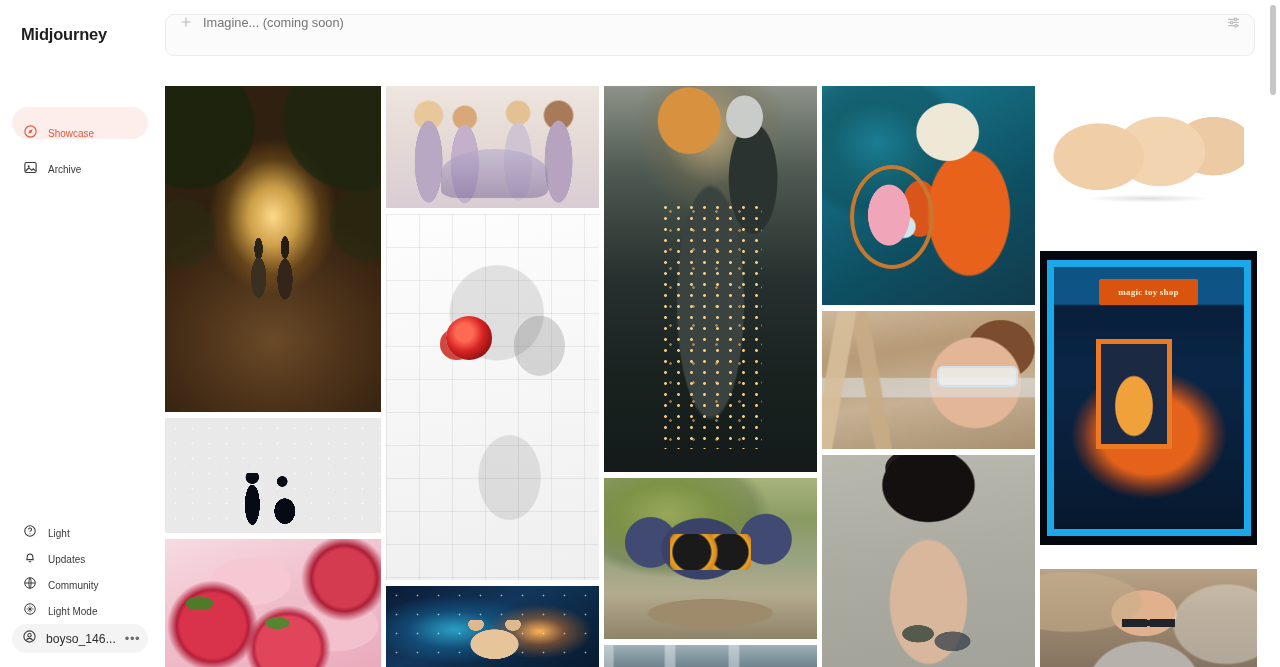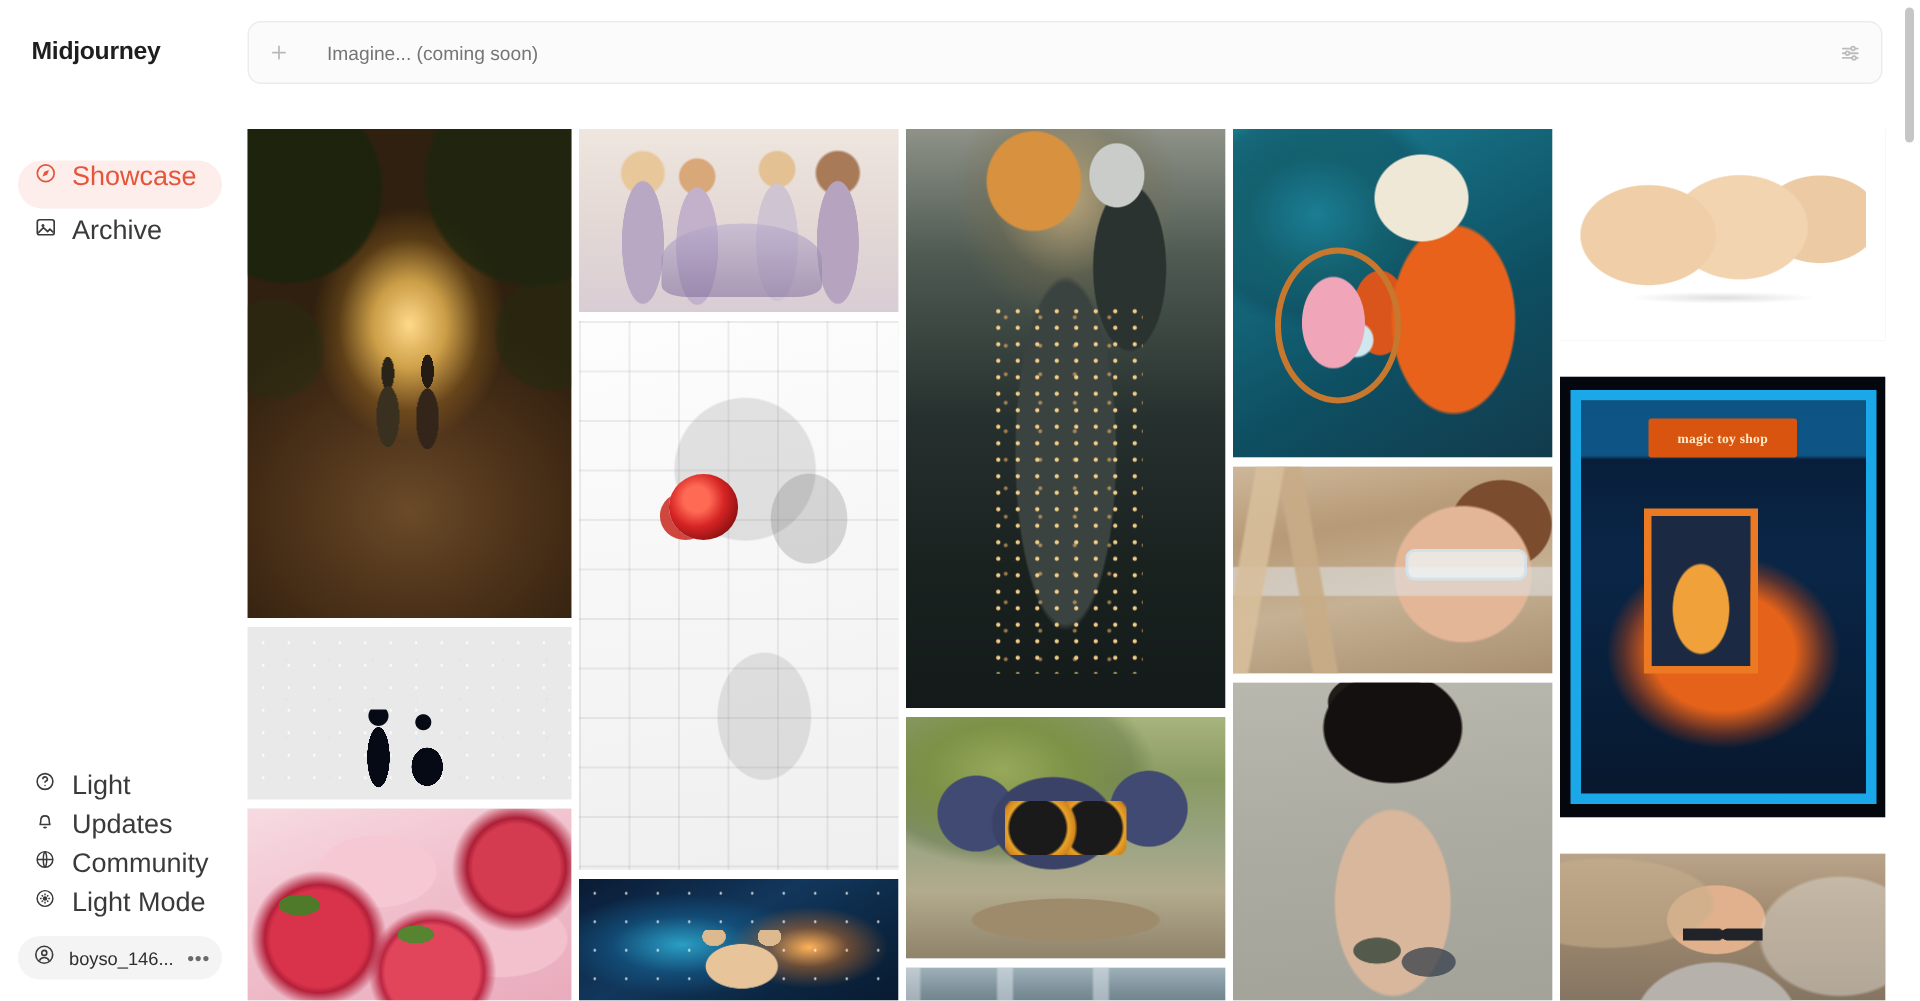--- a/index.html
+++ b/index.html
@@ -21,24 +21,24 @@
     gap: 43px;
   }
   .brand {
     font-size: 16.5px; font-weight: 600; color: #1e1e1e;
     letter-spacing: -0.2px;
     padding: 25px 0 0 21px;
     height: 56px;
   }
   .nav-top { padding: 8px 12px 0 12px; }
   .nav-item {
-    display: flex; align-items: flex-start; gap: 10px;
+    display: flex; align-items: flex-end; gap: 10px;
     height: 32px; padding: 0 10px;
     border-radius: 16px;
-    font-size: 18px; color: #3a3a3a;
+    font-size: 10px; color: #3a3a3a;
     cursor: pointer; margin-bottom: 4px;
   }
   .nav-item .label { white-space: nowrap; }
   .nav-item.active {
     background: #fdeeec;
     color: #e4553a;
   }
   .nav-item.active .label { color: #e4553a; font-weight: 500; }
   .nav-item .ic { width: 16px; height: 16px; display: flex; align-items: center; justify-content: center; flex: 0 0 16px; }
   .nav-item .ic svg { display:block; }
@@ -72,23 +72,23 @@
   }
   .topbar {
     height: 70px; padding: 14px 25px 0 5px;
     display: flex; align-items: flex-start;
   }
   .searchbar {
     flex: 1 1 auto; height: 42px;
     background: #fbfbfb;
     border: 1px solid #ececec;
     border-radius: 9px;
-    display: flex; align-items: center;
+    display: flex; align-items: flex-start;
     padding: 0 13px 0 13px;
-    gap: 25px;
+    gap: 10px;
   }
   .searchbar .plus { color: #b9b9b9; display:flex; align-items:center; }
   .searchbar .ph {
     flex: 1 1 auto;
     font-size: 12.8px; color: #b6b6b6;
     border: none; outline: none; background: transparent;
     font-family: "Liberation Sans", sans-serif;
   }
   .searchbar .sliders { color: #bdbdbd; display:flex; align-items:center; cursor:pointer; }
 

